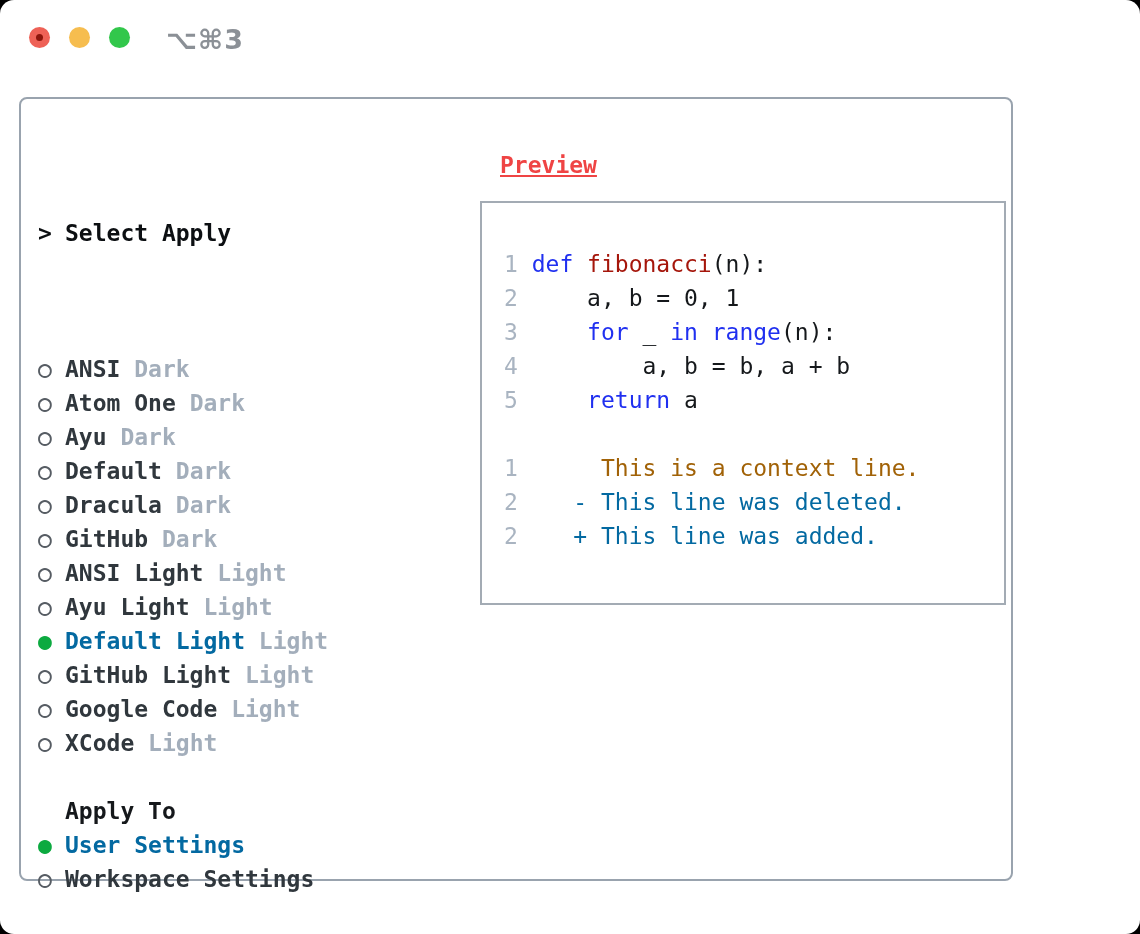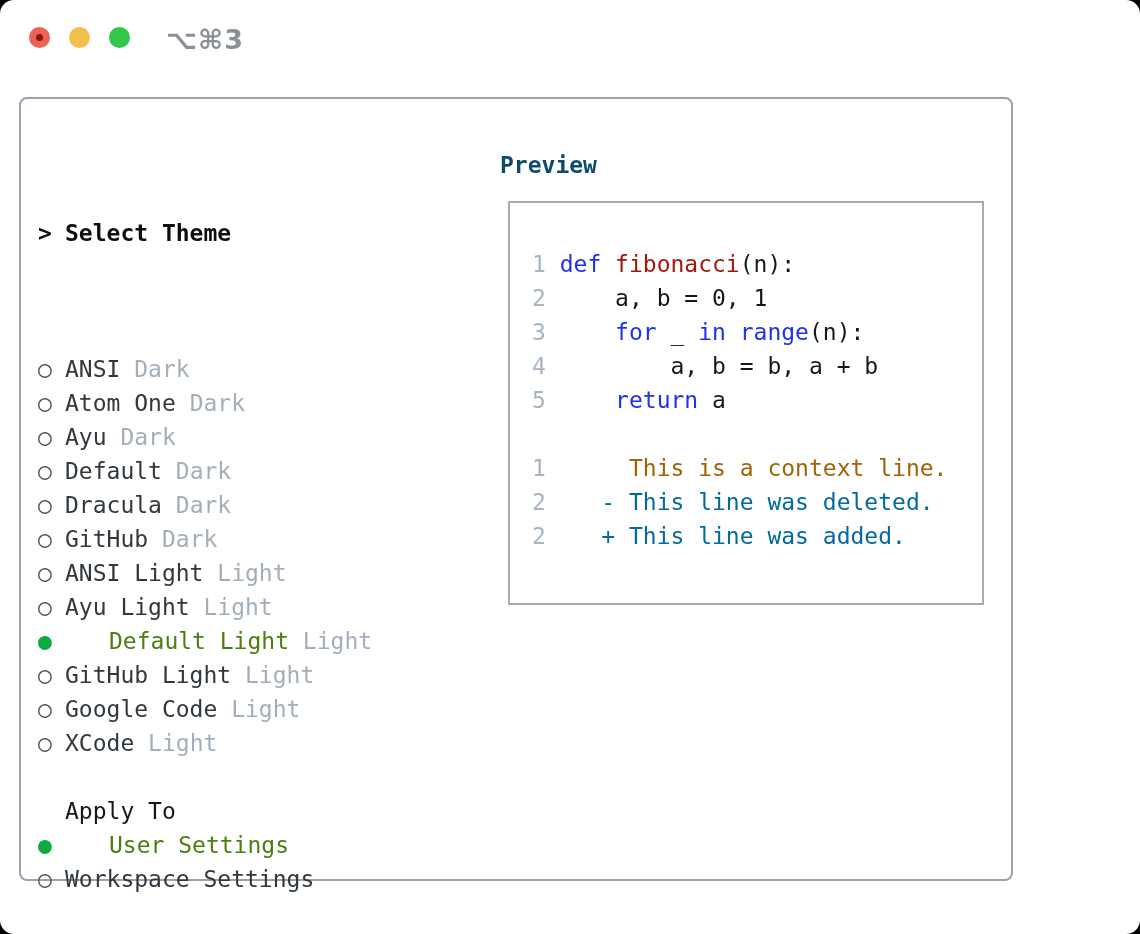--- a/index.html
+++ b/index.html
@@ -29,35 +29,35 @@
   
   .panel{
     position:absolute;left:19px;top:97px;width:990px;height:780px;
     border:2px solid #99a3ae;border-radius:8px;background:#fff;
   }
   
   .list{
     position:absolute;left:38px;top:148px;font-size:23px;line-height:34px;
     white-space:pre;color:#30373d;
   }
-  .row{height:34px;}
+  .row{height:34px;font-weight:bold;}
   .marker{display:inline-block;width:27px;color:#565c63;}
   .marker.sel{color:#0caa40;}
   .hdr{font-weight:bold;color:#0c0f12;}
   .hdr .marker{color:#0c0f12;}
   .variant{color:#a3aebb;}
-  .name.sel{color:#4d7c0f;margin-left:44px;}
+  .name.sel{color:#0369a1;}
   .hint{color:#98a3ae;}
   
   .preview-title{
     position:absolute;left:500px;top:148px;height:34px;line-height:34px;
-    font-size:23px;font-weight:bold;color:#0c4a6e;
+    font-size:23px;font-weight:bold;color:#ef4444;text-decoration:underline;
   }
   .preview-box{
-    position:absolute;left:508px;top:201px;width:476px;height:404px;
+    position:absolute;left:480px;top:201px;width:526px;height:404px;
     border:2px solid #a3abb4;background:#fff;box-sizing:border-box;
   }
   .plines{
     position:absolute;left:22px;top:44px;font-size:23px;line-height:34px;
     white-space:pre;
   }
   .pline{height:34px;}
   .tk-num{color:#a9b4c1;}
   .tk-kw{color:#2030f0;}
   .tk-fn{color:#a5160b;}
@@ -74,21 +74,21 @@
   <div class="titlebar">
     <div class="light light-red"></div>
     <div class="light light-yellow"></div>
     <div class="light light-green"></div>
     <div class="shortcut">⌥⌘3</div>
   </div>
 
   <div class="panel"></div>
 
   <div class="list" id="left-list">
-    <div class="row hdr"><span class="marker">&gt;</span><span>Select Theme</span></div>
+    <div class="row hdr"><span class="marker">&gt;</span><span>Select Apply</span></div>
     
   <div class="row"><span class="marker">○</span><span class="name">ANSI</span><span class="variant"> Dark</span></div><div class="row"><span class="marker">○</span><span class="name">Atom One</span><span class="variant"> Dark</span></div><div class="row"><span class="marker">○</span><span class="name">Ayu</span><span class="variant"> Dark</span></div><div class="row"><span class="marker">○</span><span class="name">Default</span><span class="variant"> Dark</span></div><div class="row"><span class="marker">○</span><span class="name">Dracula</span><span class="variant"> Dark</span></div><div class="row"><span class="marker">○</span><span class="name">GitHub</span><span class="variant"> Dark</span></div><div class="row"><span class="marker">○</span><span class="name">ANSI Light</span><span class="variant"> Light</span></div><div class="row"><span class="marker">○</span><span class="name">Ayu Light</span><span class="variant"> Light</span></div><div class="row"><span class="marker sel">●</span><span class="name sel">Default Light</span><span class="variant"> Light</span></div><div class="row"><span class="marker">○</span><span class="name">GitHub Light</span><span class="variant"> Light</span></div><div class="row"><span class="marker">○</span><span class="name">Google Code</span><span class="variant"> Light</span></div><div class="row"><span class="marker">○</span><span class="name">XCode</span><span class="variant"> Light</span></div><div class="row"></div><div class="row"><span class="marker"></span><span style="color: rgb(21, 24, 27);">Apply To</span></div><div class="row"><span class="marker sel">●</span><span class="name sel">User Settings</span></div><div class="row"><span class="marker">○</span><span class="name">Workspace Settings</span></div><div class="row"></div><div class="row hint">(Use Enter to select, Tab to</div></div>
 
   <div class="preview-title">Preview</div>
 
   <div class="preview-box">
     <div class="plines" id="preview-lines"><div class="pline"><span class="tk-num">1 </span><span class="tk-kw">def </span><span class="tk-fn">fibonacci</span><span class="tk-plain">(n):</span></div><div class="pline"><span class="tk-num">2 </span><span class="tk-plain">    a, b = 0, 1</span></div><div class="pline"><span class="tk-num">3 </span><span class="tk-plain">    </span><span class="tk-kw">for </span><span class="tk-plain">_ </span><span class="tk-kw">in </span><span class="tk-kw">range</span><span class="tk-plain">(n):</span></div><div class="pline"><span class="tk-num">4 </span><span class="tk-plain">        a, b = b, a + b</span></div><div class="pline"><span class="tk-num">5 </span><span class="tk-plain">    </span><span class="tk-kw">return </span><span class="tk-plain">a</span></div><div class="pline"></div><div class="pline"><span class="tk-num">1</span><span class="tk-ctx">      This is a context line.</span></div><div class="pline"><span class="tk-num">2</span><span class="tk-del">    - This line was deleted.</span></div><div class="pline"><span class="tk-num">2</span><span class="tk-add">    + This line was added.</span></div></div>
   </div>
 
 </div>

